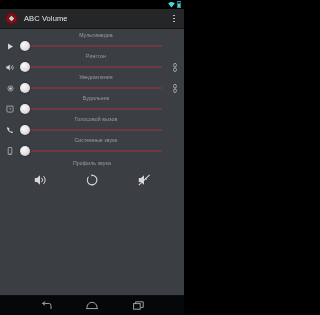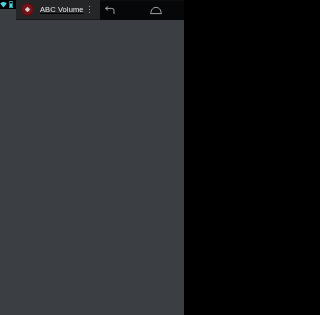--- a/index.html
+++ b/index.html
@@ -13,22 +13,21 @@
     overflow: hidden;
     font-family: "Liberation Sans", sans-serif;
     -webkit-font-smoothing: antialiased;
   }
   #app {
     position: relative;
     width: 184px;
     height: 315px;
     background: #3b3e43;
     display: flex;
-    flex-direction: row;
-    text-decoration: underline;
+    flex-direction: column;
   }
 
   
   .statusbar {
     height: 9px;
     background: #000000;
     display: flex;
     align-items: center;
     justify-content: flex-end;
     padding-right: 3px;

